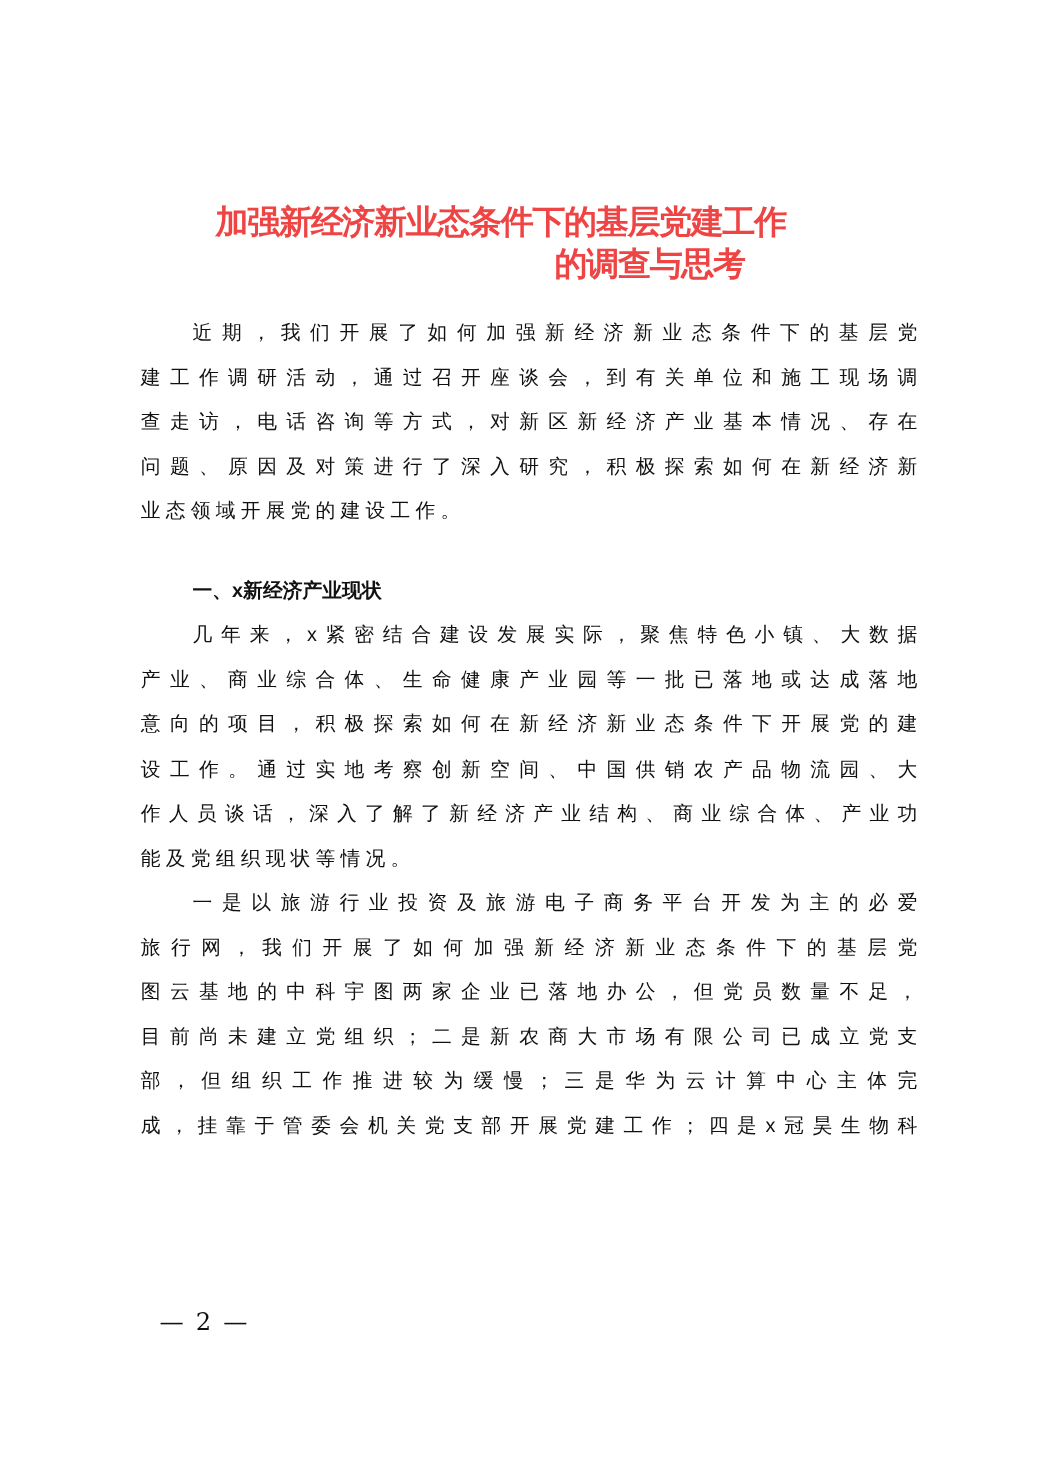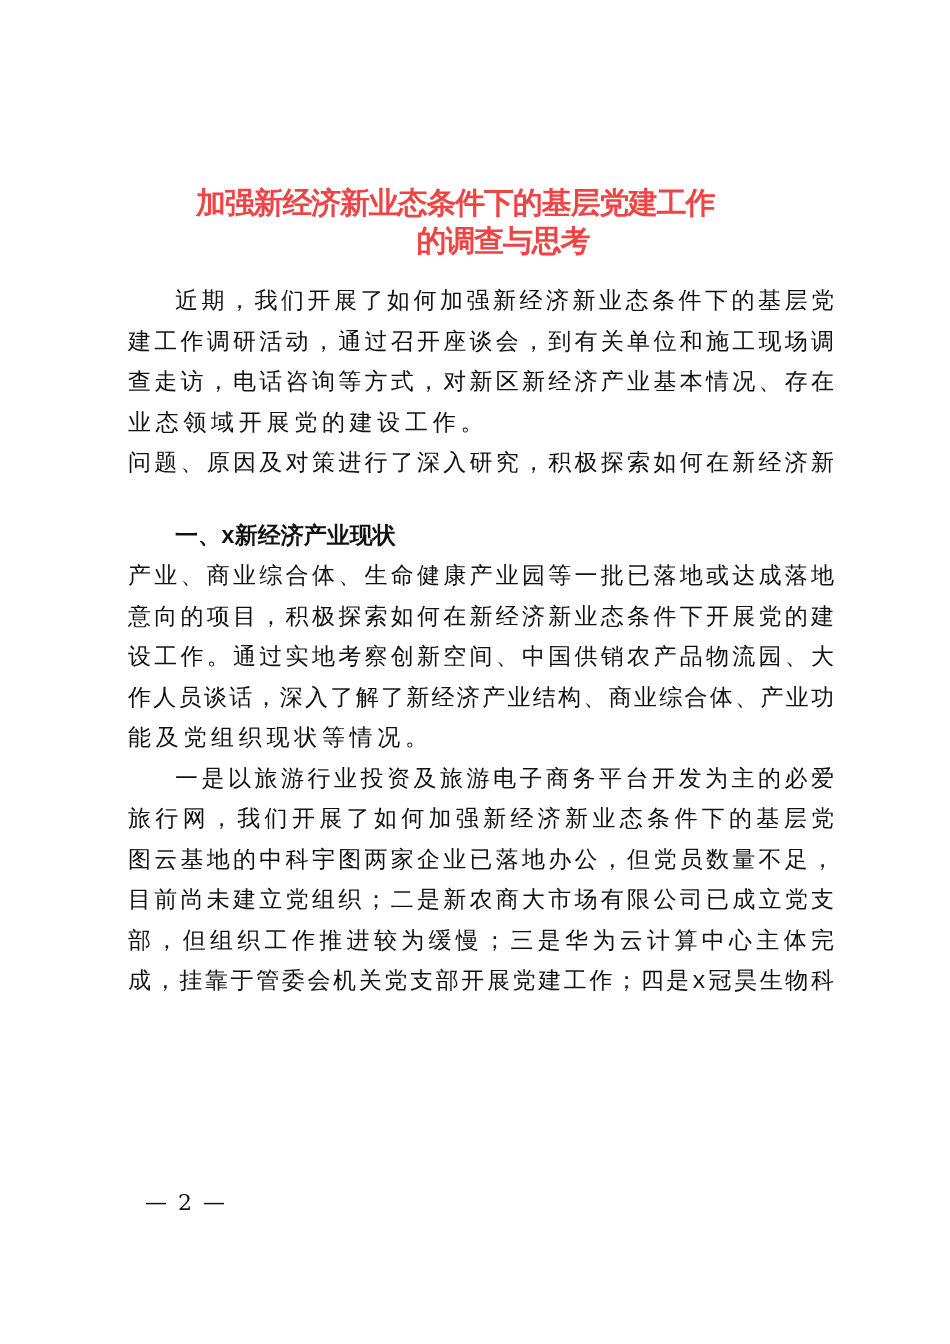--- a/index.html
+++ b/index.html
@@ -6,25 +6,25 @@
   body { width: 950px; height: 1344px; position: relative; overflow: hidden; }
   .page { position: absolute; left: 0; top: 0; width: 950px; height: 1344px; background: #fff; }
   .title {
     position: absolute; left: 128px; width: 706px;
     font-family: "DejaVu Serif", "Liberation Serif", serif;
     font-weight: bold; color: #ef4444;
     font-size: 30px; line-height: 38px;
     text-align: center; letter-spacing: 0px;
   }
   .title.l1 { top: 184px; left: 196px; width: 640px; text-align: left; letter-spacing: -1.2px; }
-  .title.l2 { top: 222px; left: 353px; width: 300px; text-align: center; letter-spacing: -1.2px; }
+  .title.l2 { top: 222px; left: 377px; width: 300px; text-align: right; letter-spacing: -1.2px; }
   .body {
     position: absolute; left: 128px; top: 282px; width: 706px;
-    font-family: Liberation Mono, monospace;
-    font-size: 23px; color: #111;
+    font-family: Liberation Sans, sans-serif;
+    font-size: 18px; color: #111;
   }
   .line {
     height: 40.5px; line-height: 40.5px; white-space: nowrap;
     text-align: justify; text-align-last: justify;
     letter-spacing: 0px;
   }
   .line.last { text-align-last: left; letter-spacing: 4.7px; }
   .line.indent { padding-left: 47px; }
   .heading {
     font-weight: bold; letter-spacing: 0px; text-align-last: left;
@@ -43,27 +43,28 @@
 <div class="page">
 
   <div class="title l1">加强新经济新业态条件下的基层党建工作</div>
   <div class="title l2">的调查与思考</div>
 
   <div class="body">
     <div>
       <div class="line indent">近期，我们开展了如何加强新经济新业态条件下的基层党</div>
       <div class="line">建工作调研活动，通过召开座谈会，到有关单位和施工现场调</div>
       <div class="line">查走访，电话咨询等方式，对新区新经济产业基本情况、存在</div>
+      <div class="line">问题、原因及对策进行了深入研究，积极探索如何在新经济新</div>
       <div class="line last">业态领域开展党的建设工作。</div>
-      <div class="line">问题、原因及对策进行了深入研究，积极探索如何在新经济新</div>
     </div>
 
     <div class="line heading">一、x新经济产业现状</div>
 
     <div>
+      <div class="line indent">几年来，x紧密结合建设发展实际，聚焦特色小镇、大数据</div>
       <div class="line">产业、商业综合体、生命健康产业园等一批已落地或达成落地</div>
       <div class="line">意向的项目，积极探索如何在新经济新业态条件下开展党的建</div>
       <div class="line">设工作。通过实地考察创新空间、中国供销农产品物流园、大</div>
       <div class="line">作人员谈话，深入了解了新经济产业结构、商业综合体、产业功</div>
       <div class="line last">能及党组织现状等情况。</div>
     </div>
 
     <div>
       <div class="line indent">一是以旅游行业投资及旅游电子商务平台开发为主的必爱</div>
       <div class="line">旅行网，我们开展了如何加强新经济新业态条件下的基层党</div>

